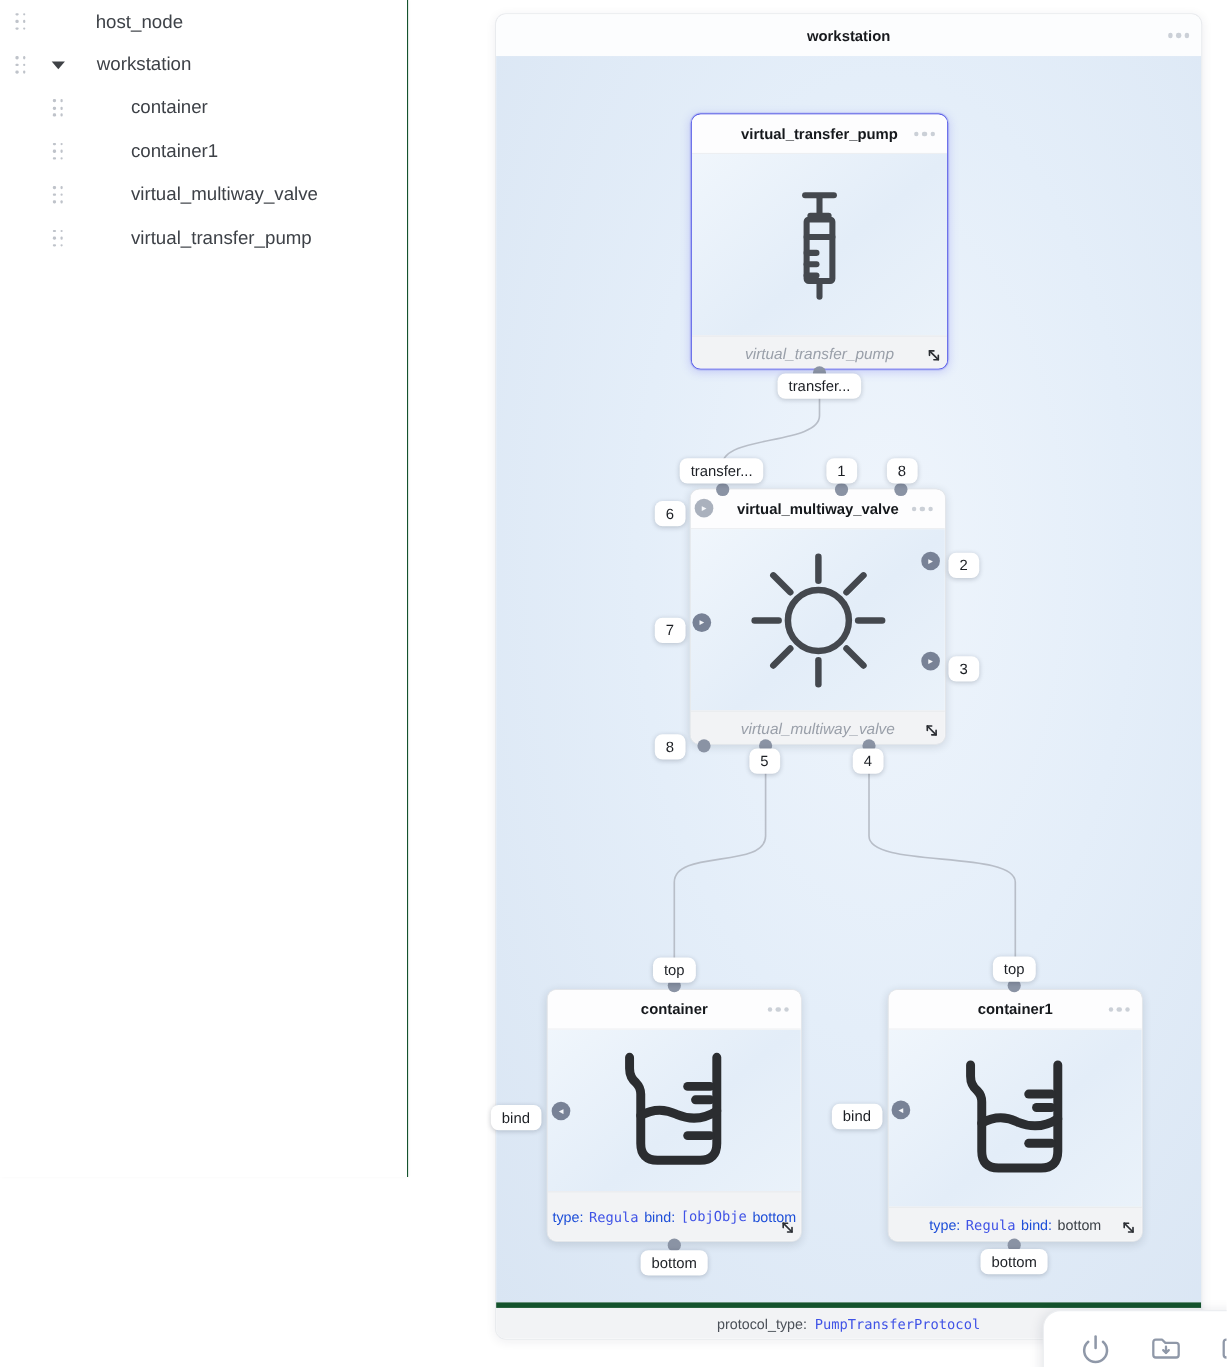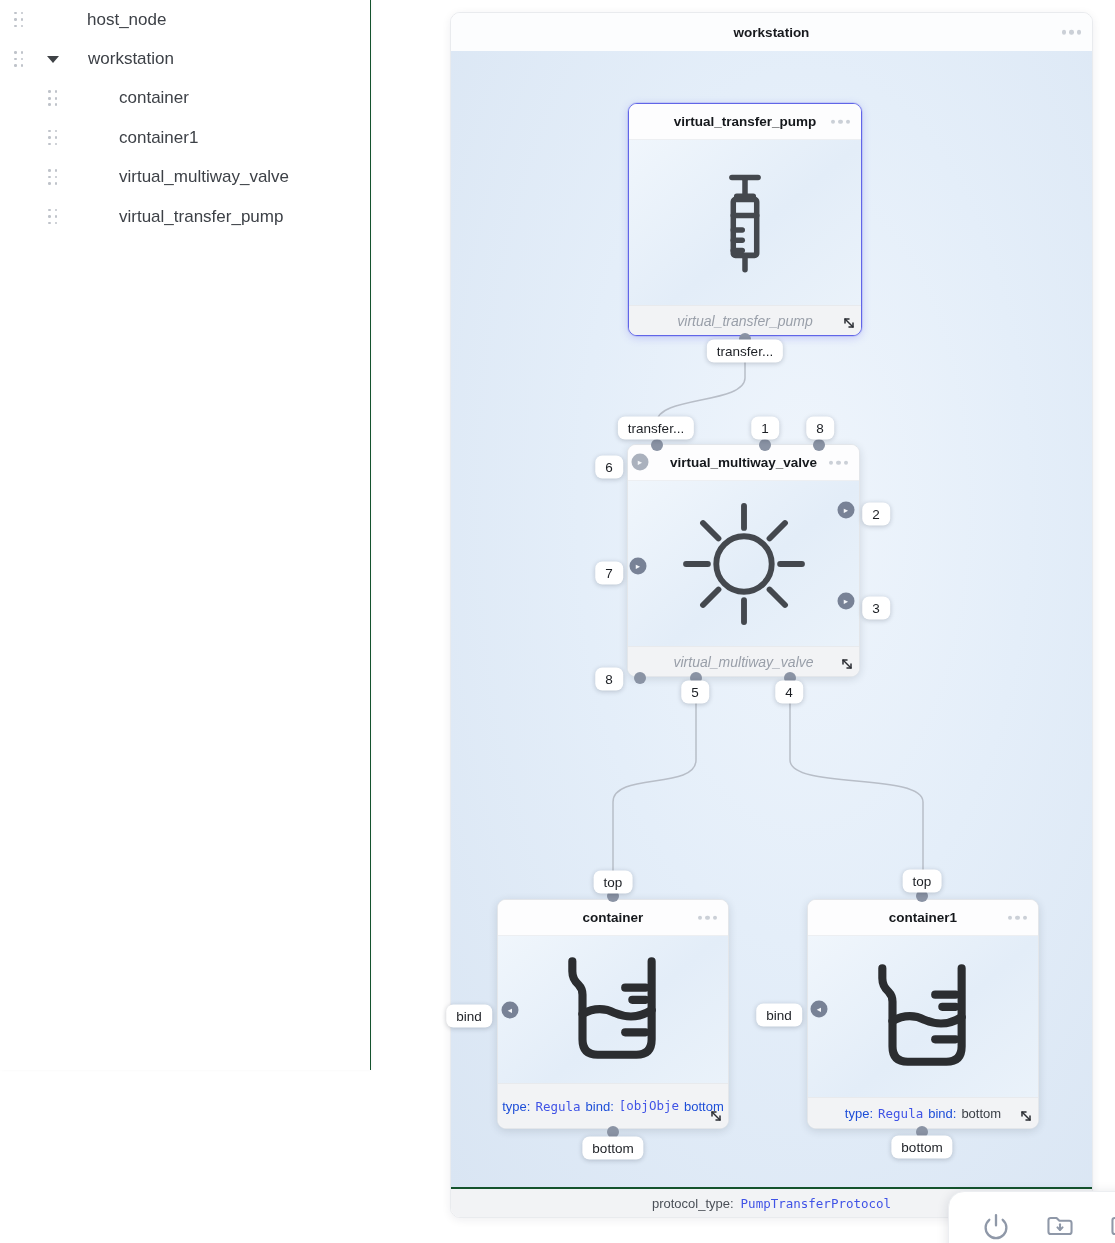--- a/index.html
+++ b/index.html
@@ -33,21 +33,21 @@
     height:38px;background:#fcfdfe;border-bottom:1px solid #eef0f3;
     display:flex;align-items:center;justify-content:center;position:relative;
     font-weight:700;font-size:13.5px;color:#17191d;
   }
   .ws-body{
     position:absolute;left:0;top:38px;right:0;bottom:28px;
     background:radial-gradient(ellipse at 55% 40%, #eff5fc 0%, #e4eef9 45%, #d9e5f3 100%);
   }
   .ws-footer{
     position:absolute;left:0;right:0;bottom:0;height:28px;background:#f2f3f5;
-    border-top:2px solid #14532d;display:flex;align-items:center;justify-content:center;
+    border-top:5px solid #14532d;display:flex;align-items:center;justify-content:center;
     gap:7px;font-size:13px;color:#4b5058;
   }
   .code{font-family:"DejaVu Sans Mono",monospace;color:#4053e6;font-size:12.5px;}
 
   .dots3{position:absolute;right:11px;top:50%;transform:translateY(-50%);display:flex;gap:3px;}
   .dots3 i{width:4.5px;height:4.5px;border-radius:50%;background:#cbd0d7;}
 
   
   .node{position:absolute;border-radius:9px;background:#fff;border:1px solid #e3e6ea;
     box-shadow:0 2px 8px rgba(30,40,60,.14);display:flex;flex-direction:column;

